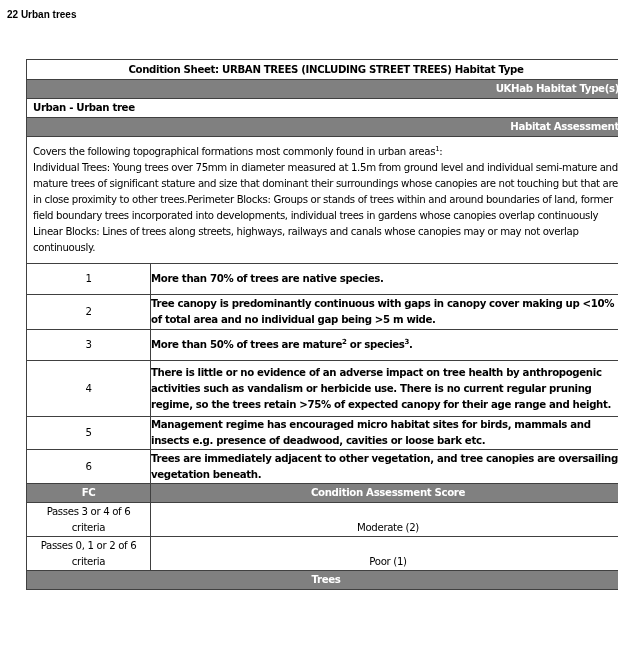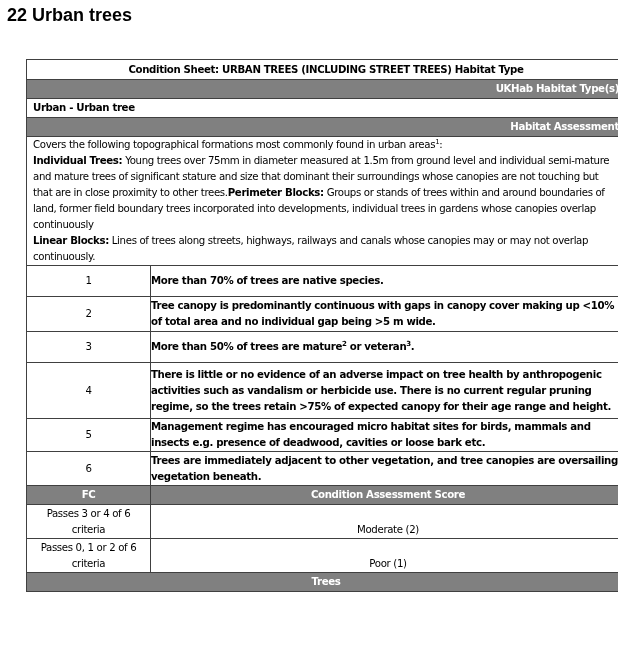--- a/index.html
+++ b/index.html
@@ -1,20 +1,20 @@
 <!DOCTYPE html>
 <html><head>
 <meta charset="utf-8">
 <style>
   html, body { margin: 0; padding: 0; background: #ffffff; }
   body { width: 618px; height: 655px; position: relative; overflow: hidden; }
   .page-title {
     position: absolute; left: 7px; top: 4px;
     font-family: "Liberation Sans", sans-serif; font-weight: bold;
-    font-size: 18px; color: #000; line-height: 22px; text-align: center;
+    font-size: 10px; color: #000; line-height: 22px; text-align: center;
   }
   table.sheet {
     position: absolute; left: 6px; top: 59px; width: 600px;
     border-collapse: collapse;
     font-family: "DejaVu Sans", sans-serif; font-size: 10.2px; color: #000;
     letter-spacing: -0.35px;
     border: 1.5px solid #555;
     margin-left: 20px;
   }
   table.sheet td {
@@ -24,21 +24,21 @@
   .title-row td { height: 19px; text-align: center; font-weight: bold; }
   .grey td, td.grey { background: #808080; color: #fff; font-weight: bold; height: 18px; }
   .grey-left td { text-align: right; padding-left: 6px; }
   .plain-bold td { font-weight: bold; height: 18px; }
   .desc td { padding: 0 6px; line-height: 16px; }
   .num { width: 111px; text-align: center; }
   .crit td.text { padding-left: 0; font-weight: bold; }
   .center { text-align: center; }
   .score-cell { vertical-align: bottom !important; text-align: center; padding-bottom: 1px; }
   sup { font-size: 7px; line-height: 0; vertical-align: 4px; }
-  b { font-weight: bold; }
+  b { font-weight: normal; }
 </style>
 </head>
 <body>
 
 <div class="page-title">22 Urban trees</div>
 
 <table class="sheet">
   <tbody>
       <tr class="title-row">
     <td colspan="2">Condition Sheet: URBAN TREES (INCLUDING STREET TREES) Habitat Type</td>
@@ -62,21 +62,21 @@
   <tr class="crit">
     <td class="num" style="height:30px;">1</td>
     <td class="text">More than 70% of trees are native species.</td>
   </tr>
   <tr class="crit">
     <td class="num" style="height:34px;">2</td>
     <td class="text">Tree canopy is predominantly continuous with gaps in canopy cover making up &lt;10% of total area and no individual gap being &gt;5 m wide.</td>
   </tr>
   <tr class="crit">
     <td class="num" style="height:30px;">3</td>
-    <td class="text"><span>More than 50% of trees are mature</span><sup>2</sup><span> or veteran</span><sup>3</sup><span>.</span></td>
+    <td class="text"><span>More than 50% of trees are mature</span><sup>2</sup><span> or species</span><sup>3</sup><span>.</span></td>
   </tr>
   <tr class="crit">
     <td class="num" style="height:55px;">4</td>
     <td class="text">There is little or no evidence of an adverse impact on tree health by anthropogenic activities such as vandalism or herbicide use. There is no current regular pruning regime, so the trees retain &gt;75% of expected canopy for their age range and height.</td>
   </tr>
   <tr class="crit">
     <td class="num" style="height:32px;">5</td>
     <td class="text">Management regime has encouraged micro habitat sites for birds, mammals and insects e.g. presence of deadwood, cavities or loose bark etc.</td>
   </tr>
   <tr class="crit">

